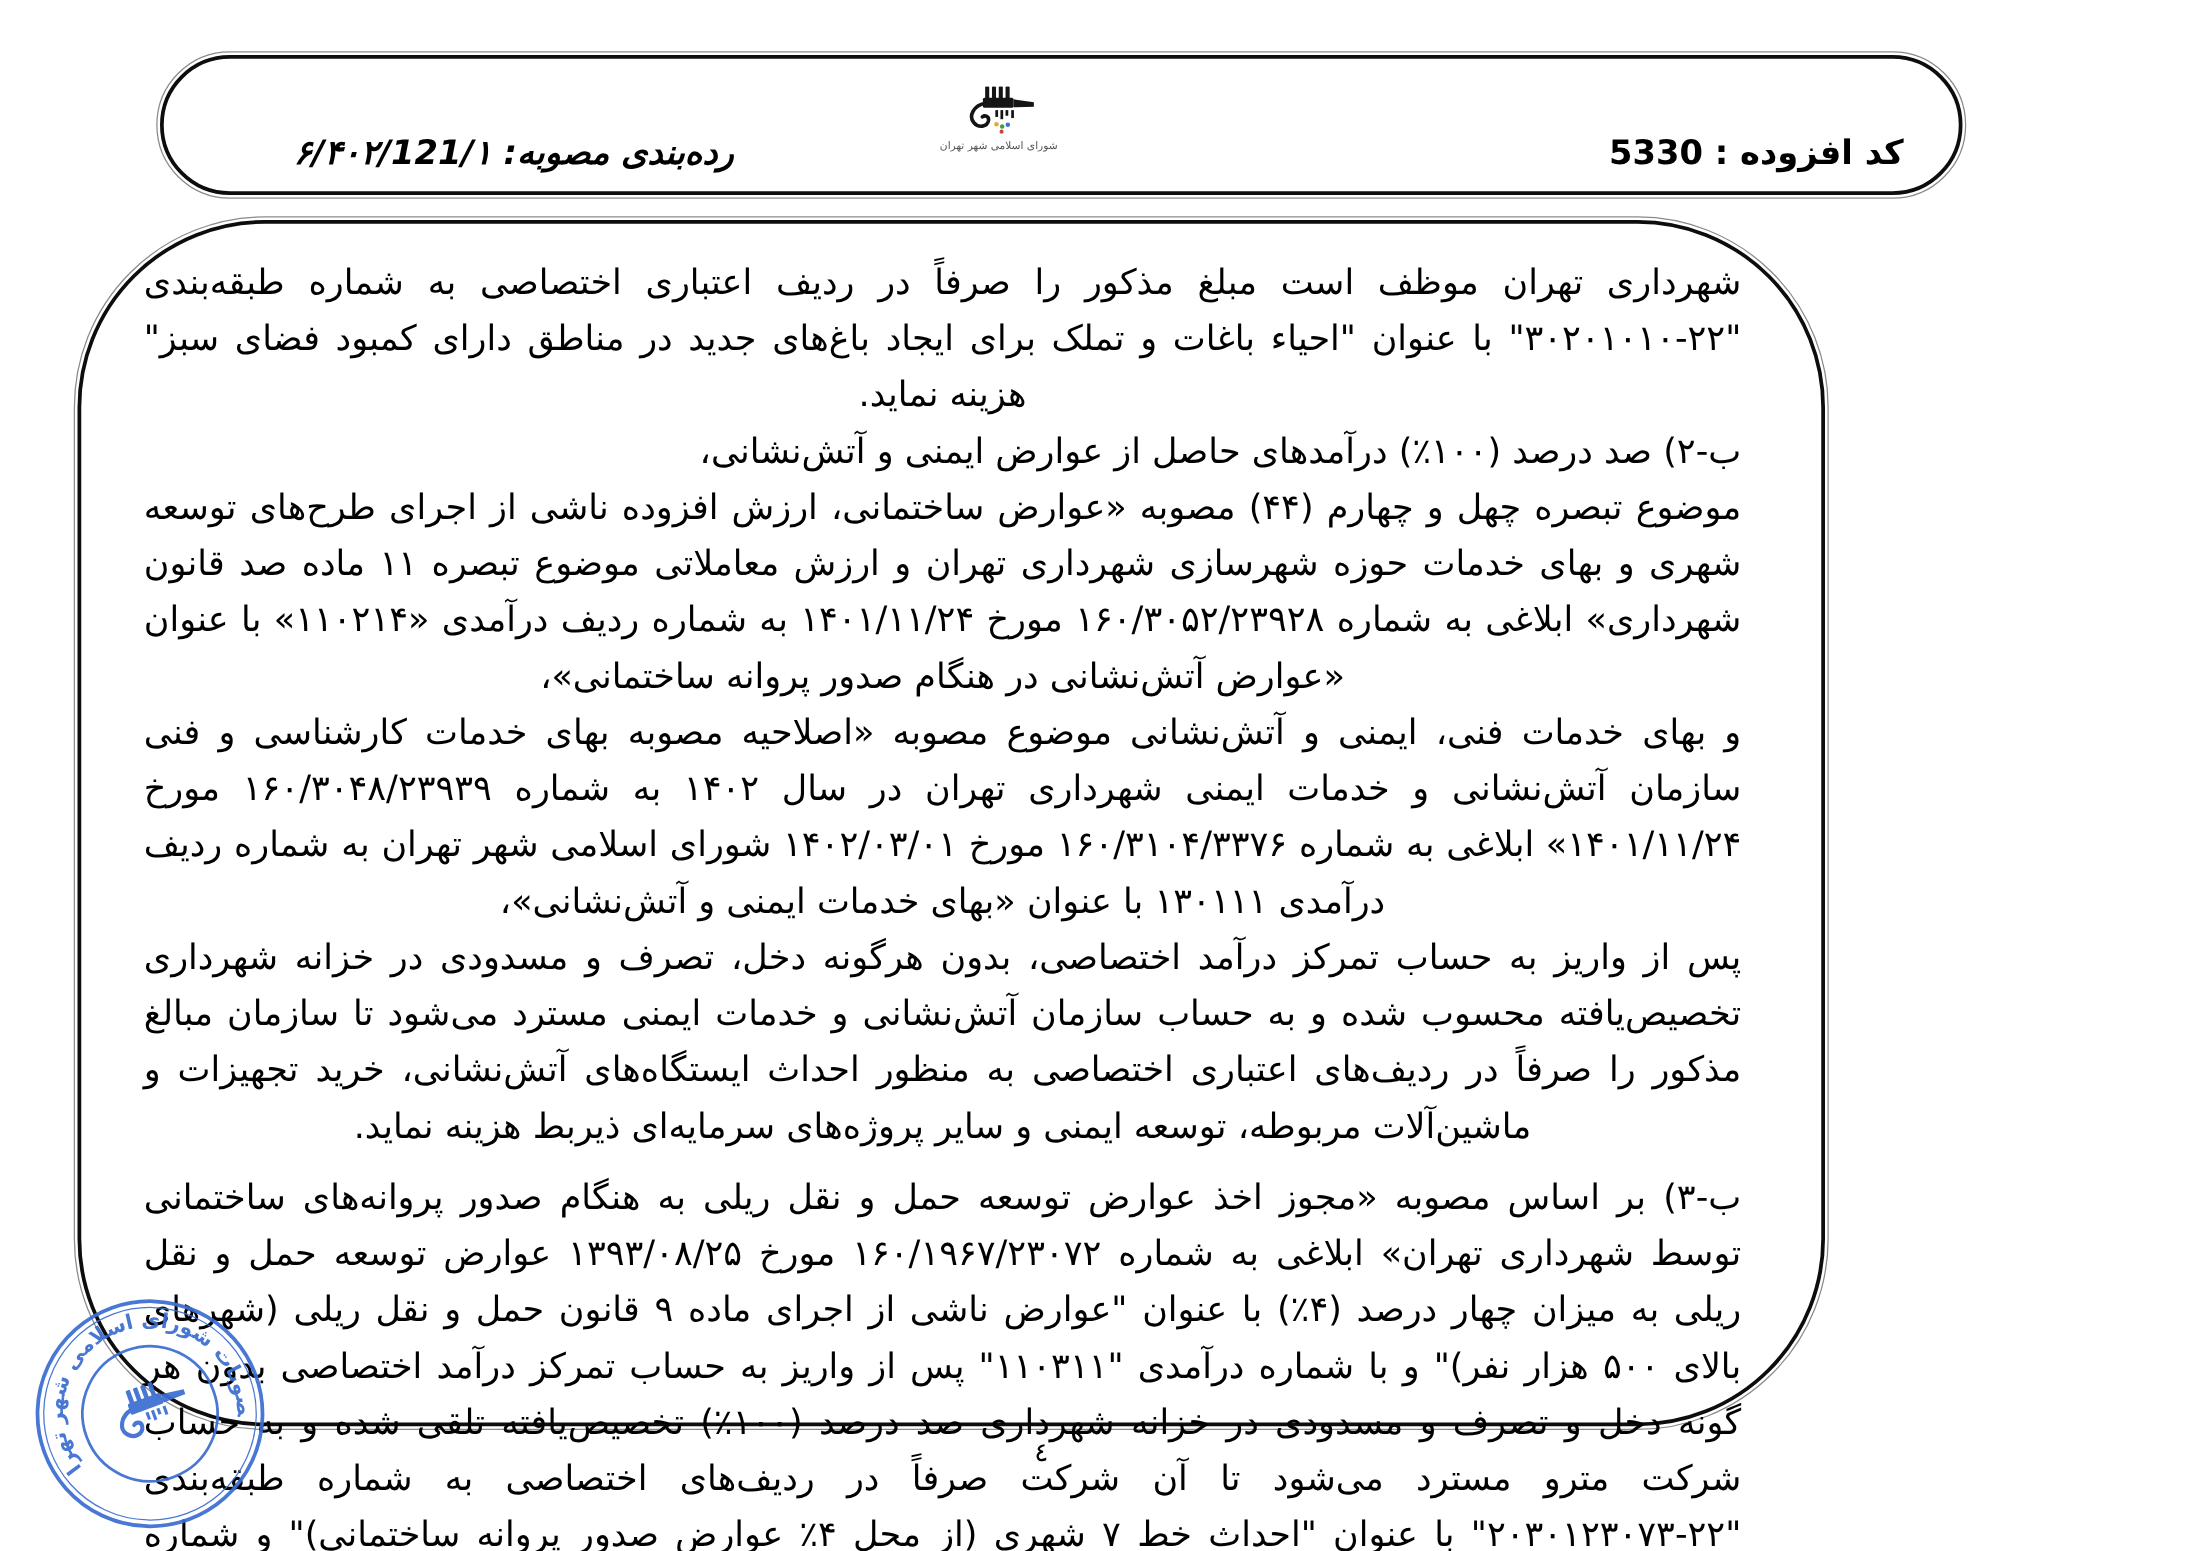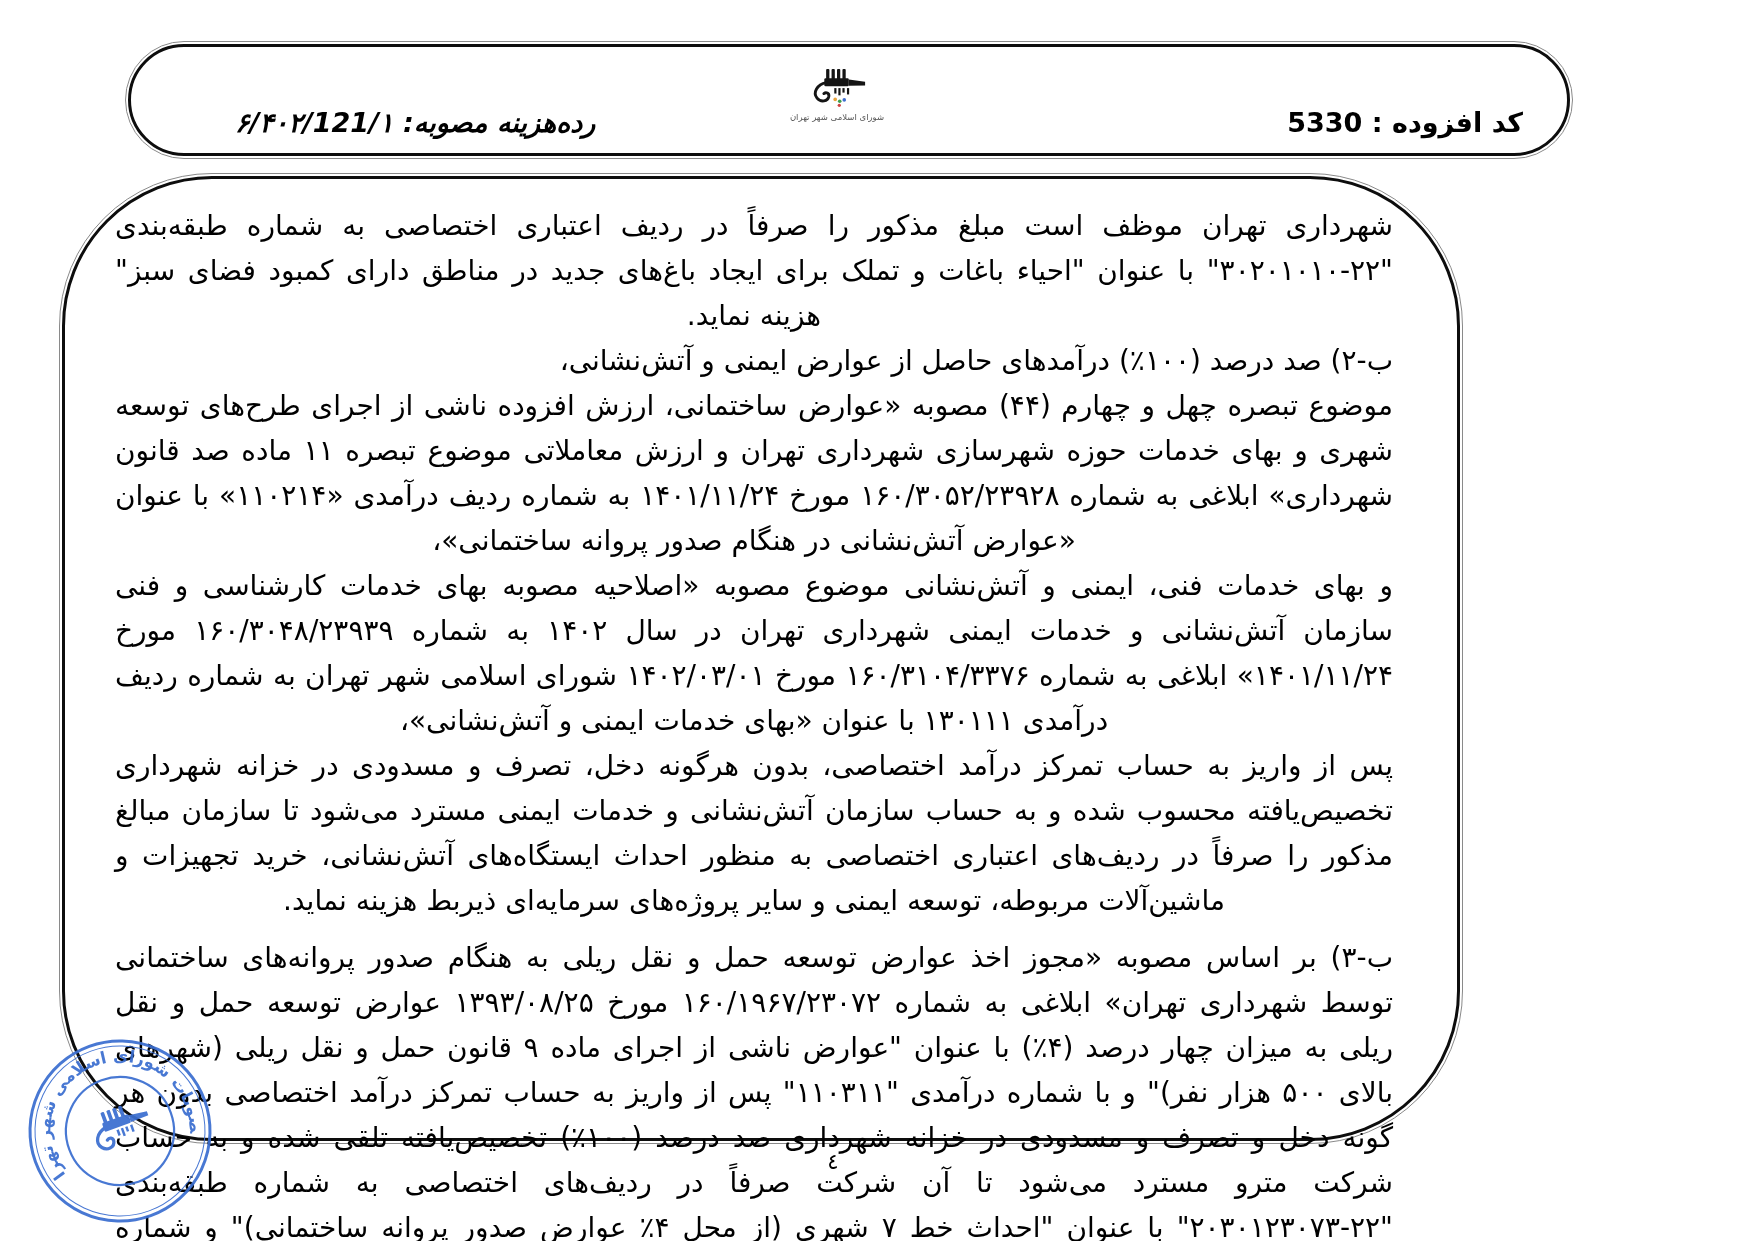--- a/index.html
+++ b/index.html
@@ -30,21 +30,21 @@
   .header-field{
     font-weight:bold;
     font-size:27px;
     white-space:nowrap;
     line-height:1;
   }
   .header-field .lbl,.header-field .val{display:inline;}
   .header-field.classification{font-style:italic;}
   .logo-wrap{
     position:absolute;
-    left:651px;top:22px;
+    left:613px;top:22px;
     width:110px;
     text-align:center;
     line-height:0;
   }
   .logo-caption{
     display:block;
     margin-top:3px;
     font-size:8.5px;
     line-height:10px;
     color:#555;
@@ -114,21 +114,21 @@
 </svg>
 
 <div class="page">
 
   <div class="header-box">
     <div class="header-field code">
       <span class="lbl">کد افزوده :</span>
       <span class="val">5330</span>
     </div>
     <div class="header-field classification">
-      <span class="lbl">رده‌هزینه مصوبه:</span>
+      <span class="lbl">رده‌بندی مصوبه:</span>
       <span class="val">۶/۴۰۲/121/۱</span>
     </div>
     <div class="logo-wrap">
       <svg width="58" height="40" viewBox="0 0 64 44" style="color:#141414">
         <use href="#council-emblem" width="64" height="44"></use>
         <circle cx="30" cy="33.5" r="2" fill="#e8a33d"></circle>
         <circle cx="35" cy="35.5" r="2" fill="#3f9e4d"></circle>
         <circle cx="40" cy="34" r="2" fill="#3f6fd0"></circle>
         <circle cx="34.5" cy="40" r="1.8" fill="#cf4040"></circle>
       </svg>

